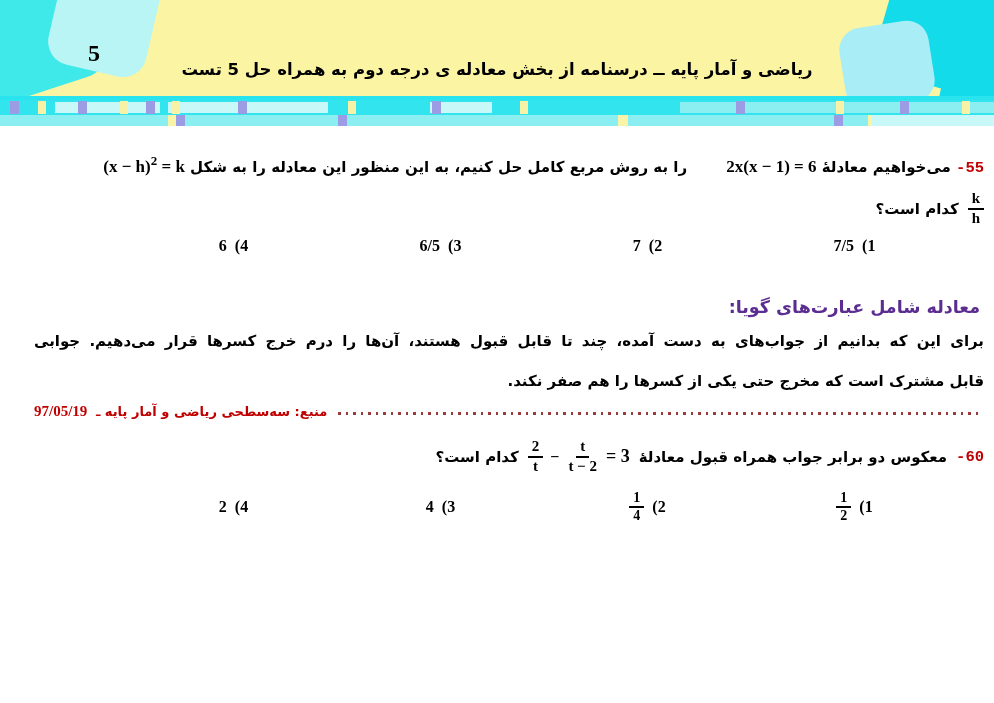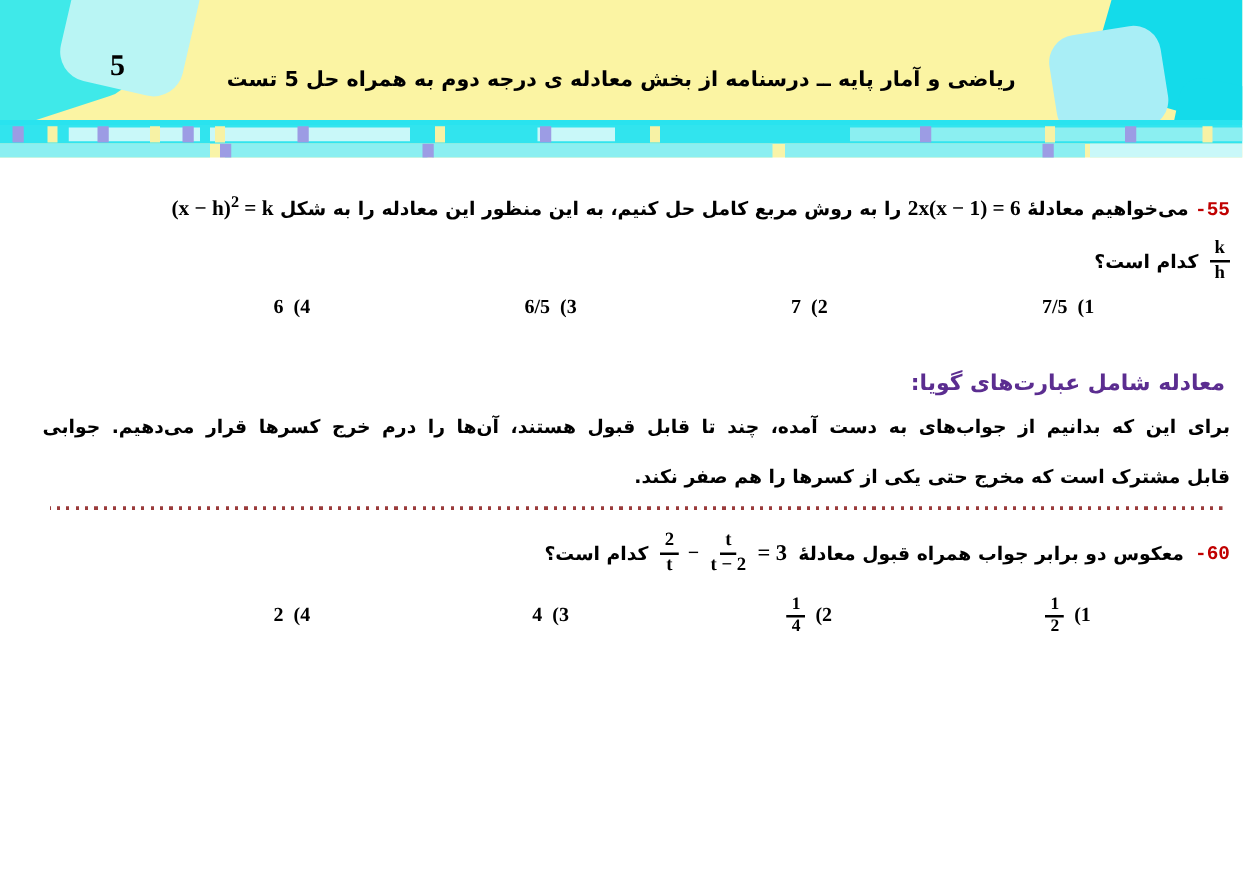--- a/index.html
+++ b/index.html
@@ -9,21 +9,21 @@
   
   .banner{height:96px;background:#FBF4A3;border-bottom:4px solid #29E3EF;position:relative;overflow:hidden;}
   .sq{position:absolute;border-radius:26px;}
   .sq-l1{left:-40px;top:-42px;width:135px;height:135px;background:#3FE9E9;transform:rotate(-18deg);}
   .sq-l2{left:54px;top:-34px;width:100px;height:106px;background:#B9F5F4;transform:rotate(13deg);border-radius:24px;}
   .sq-r1{right:-32px;top:-48px;width:140px;height:138px;background:#14DBEA;transform:rotate(16deg);}
   .sq-r2{right:62px;top:24px;width:90px;height:82px;background:#A9EEF6;transform:rotate(-9deg);border-radius:22px;}
   .sq-r3{right:-20px;top:66px;width:74px;height:62px;background:#14DBEA;transform:rotate(12deg);border-radius:18px;}
   .page-number{position:absolute;left:88px;top:40px;font-family:"Liberation Serif",serif;
                font-size:24px;font-weight:bold;}
-  .title{position:absolute;left:0;right:0;top:54px;text-align:center;direction:rtl;
+  .title{position:absolute;left:0;right:0;top:60px;text-align:center;direction:rtl;
          font-weight:bold;font-size:16.5px;}
 
   
   .strip{height:27px;position:relative;background:#fff;}
   .row1{position:absolute;left:0;right:0;top:0;height:15px;background:#31E4EE;}
   .row1 i{position:absolute;top:2px;bottom:2px;display:block;}
   .row2{position:absolute;left:0;right:0;top:15px;height:11px;background:#F9F4A8;}
   .row2 i{position:absolute;top:0;bottom:0;display:block;}
   .seg{background:#C9F8F9;}
   .seg2{background:#8BEFF1;}
@@ -35,21 +35,21 @@
 
   .source-line{display:flex;align-items:center;margin-top:2px;}
   .leader{flex:1;height:3px;margin:0 6px;align-self:center;position:relative;top:2px;
           background:repeating-linear-gradient(to left,#9A3B3B 0 2.5px,transparent 2.5px 7.5px);}
   .source-text{color:#C00000;font-weight:bold;font-size:13px;white-space:nowrap;}
   .date{font-family:"Liberation Serif",serif;font-size:15px;font-weight:bold;padding-right:4px;}
 
   .qnum{color:#C00000;font-family:Liberation Mono, monospace;font-size:15.5px;font-weight:bold;
         direction:ltr;unicode-bidi:isolate;}
   .math{font-family:"Liberation Serif",serif;direction:ltr;unicode-bidi:isolate;
-        font-size:17px;font-weight:bold;}
+        font-size:17px;font-weight:bold;margin-left:34px;}
   .math sup{font-size:13px;}
 
   .q55-line1{margin-top:9px;font-weight:bold;font-size:15px;text-align:right;line-height:1.8;}
   .q-flex{display:flex;align-items:center;justify-content:flex-start;gap:9px;
           font-weight:bold;font-size:15px;}
   .q55-line2{min-height:48px;margin-top:2px;}
   .q60-line{min-height:58px;margin-top:8px;}
 
   .frac{display:inline-flex;flex-direction:column;align-items:center;direction:ltr;
         font-family:"Liberation Serif",serif;font-weight:bold;font-size:15px;line-height:1.15;}
@@ -157,20 +157,24 @@
 
     <div class="section-heading">معادله شامل عبارت‌های گویا:</div>
 
     <div class="para">
       <div class="just">برای این که بدانیم از جواب‌های به دست آمده، چند تا قابل قبول هستند، آن‌ها را درم خرج کسرها قرار می‌دهیم. جوابی</div>
       <div>قابل مشترک است که مخرج حتی یکی از کسرها را هم صفر نکند.</div>
     </div>
 
     <div class="source-line">
       <span class="leader"></span>
+      <span class="source-text">
+        <span>منبع: سه‌سطحی  ریاضی و آمار پایه ـ</span>
+        <span class="date">97/05/19</span>
+      </span>
     </div>
 
     <div class="q-flex q60-line" dir="rtl">
       <span class="qnum">-60</span>
       <span>معکوس دو برابر جواب همراه قبول معادلهٔ</span>
       <span class="eq">
         <span class="frac">
             <span class="fnum">2</span>
             <span class="fden">t</span>
           </span>

